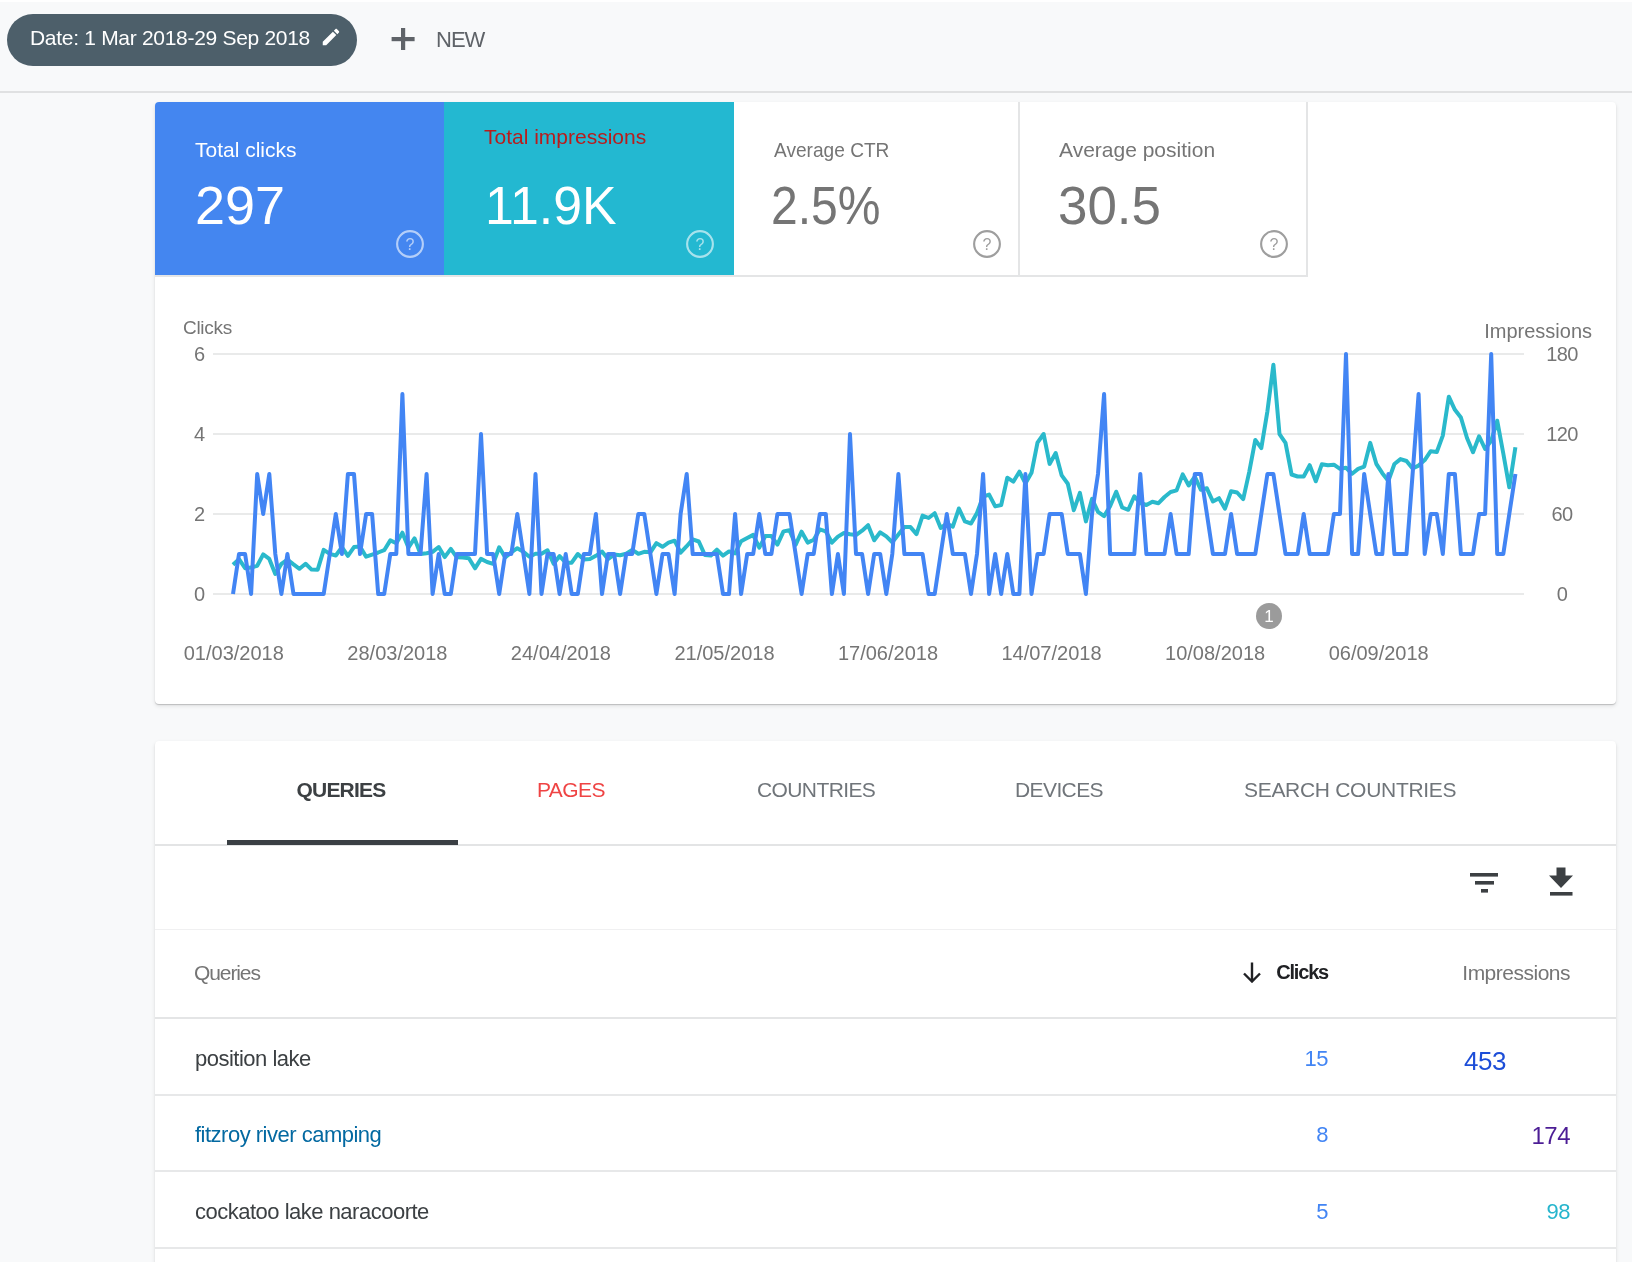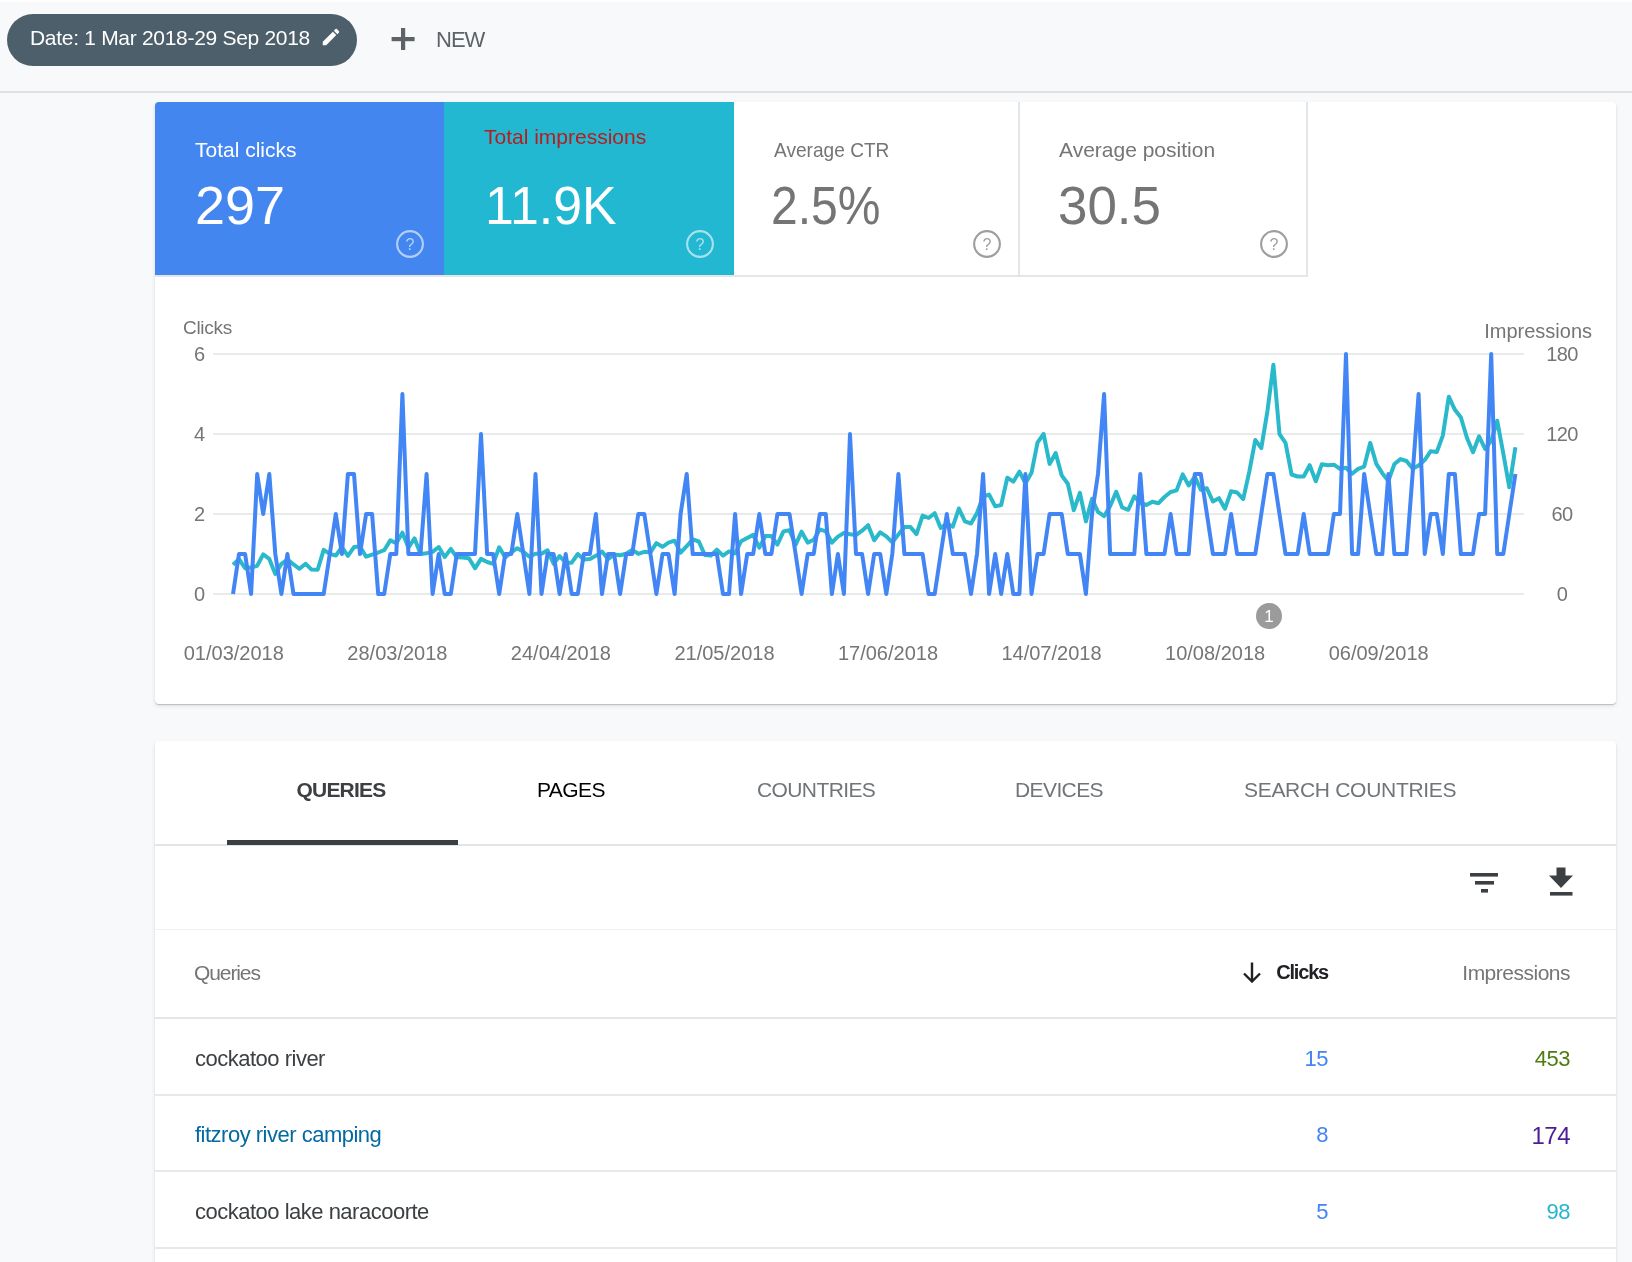--- a/index.html
+++ b/index.html
@@ -77,21 +77,21 @@
     <text x="1060.1" y="384" font-size="20" text-anchor="middle" fill="#757575">10/08/2018</text>
     <text x="1223.7" y="384" font-size="20" text-anchor="middle" fill="#757575">06/09/2018</text>
 <polyline fill="none" stroke="#2ab9cb" stroke-width="4" stroke-linejoin="round" points="78.0,288.7 84.0,283.1 90.1,292.2 96.1,291.6 102.2,289.8 108.2,278.4 114.3,282.9 120.3,297.9 126.4,287.9 132.4,283.7 138.5,288.4 144.5,292.8 150.6,287.8 156.6,293.6 162.7,293.7 168.7,273.9 174.8,277.9 180.8,279.5 186.9,271.2 192.9,279.9 199.0,271.1 205.0,270.6 211.1,280.7 217.1,278.6 223.2,276.5 229.2,274.2 235.3,264.4 241.3,267.2 247.4,256.7 253.4,271.6 259.5,262.3 265.5,278.1 271.6,277.2 277.6,275.9 283.7,271.0 289.7,281.1 295.8,272.9 301.8,281.3 307.9,281.4 313.9,282.2 320.0,292.3 326.0,282.9 332.1,286.0 338.1,287.8 344.2,271.3 350.2,281.4 356.3,276.4 362.3,272.2 368.4,275.9 374.4,280.7 380.5,277.7 386.5,277.8 392.5,274.3 398.6,287.8 404.6,280.1 410.7,286.7 416.7,286.7 422.8,278.0 428.8,283.5 434.9,283.0 440.9,279.8 447.0,275.6 453.0,283.1 459.1,278.6 465.1,279.2 471.2,277.8 477.2,273.9 483.3,277.8 489.3,275.8 495.4,276.3 501.4,267.1 507.5,270.8 513.5,266.7 519.6,264.7 525.6,276.6 531.7,270.2 537.7,263.3 543.8,265.5 549.8,278.9 555.9,279.5 561.9,273.7 568.0,279.6 574.0,275.4 580.1,277.4 586.1,265.2 592.2,262.0 598.2,258.9 604.3,271.7 610.3,260.1 616.4,260.1 622.4,268.7 628.5,255.4 634.5,254.3 640.6,268.8 646.6,255.7 652.7,266.6 658.7,263.8 664.8,253.4 670.8,255.3 676.9,266.7 682.9,260.6 688.9,257.0 695.0,258.3 701.0,259.0 707.1,254.7 713.1,249.2 719.2,264.3 725.2,256.3 731.3,260.4 737.3,266.3 743.4,258.5 749.4,251.0 755.5,251.1 761.5,258.1 767.6,239.6 773.6,242.0 779.7,237.2 785.7,252.0 791.8,247.7 797.8,250.6 803.9,232.5 809.9,245.4 816.0,247.5 822.0,236.9 828.1,220.6 834.1,218.6 840.2,230.4 846.2,229.0 852.3,201.7 858.3,205.7 864.4,195.7 870.4,207.4 876.5,196.8 882.5,166.7 888.6,158.0 894.6,187.9 900.7,177.1 906.7,199.4 912.8,207.8 918.8,234.2 924.9,216.9 930.9,245.4 937.0,222.9 943.0,235.8 949.1,240.1 955.1,230.2 961.2,215.7 967.2,231.5 973.3,233.8 979.3,220.3 985.3,227.0 991.4,229.0 997.4,225.7 1003.5,227.2 1009.5,221.0 1015.6,216.0 1021.6,214.4 1027.7,198.4 1033.7,209.5 1039.8,200.7 1045.8,213.7 1051.9,212.3 1057.9,225.5 1064.0,222.2 1070.0,232.7 1076.1,215.2 1082.1,216.5 1088.2,223.1 1094.2,196.1 1100.3,163.9 1106.3,172.2 1112.4,135.3 1118.4,88.7 1124.5,158.1 1130.5,166.9 1136.6,198.5 1142.6,200.5 1148.7,200.5 1154.7,189.2 1160.8,205.3 1166.8,188.3 1172.9,189.3 1178.9,188.7 1185.0,192.8 1191.0,191.8 1197.1,197.7 1203.1,192.9 1209.2,190.6 1215.2,166.9 1221.3,187.8 1227.3,197.2 1233.4,204.9 1239.4,188.0 1245.5,183.1 1251.5,185.0 1257.6,192.4 1263.6,189.6 1269.7,184.1 1275.7,175.2 1281.8,176.0 1287.8,159.6 1293.8,120.7 1299.9,133.8 1305.9,141.5 1312.0,162.0 1318.0,176.2 1324.1,160.3 1330.1,172.9 1336.2,164.9 1342.2,144.7 1348.3,177.5 1354.3,211.3 1360.4,171.3"></polyline>
 <polyline fill="none" stroke="#4285f4" stroke-width="4" stroke-linejoin="round" points="78.0,318.0 84.0,278.0 90.1,278.0 96.1,318.0 102.2,198.0 108.2,238.0 114.3,198.0 120.3,278.0 126.4,318.0 132.4,278.0 138.5,318.0 144.5,318.0 150.6,318.0 156.6,318.0 162.7,318.0 168.7,318.0 174.8,278.0 180.8,238.0 186.9,278.0 192.9,198.0 199.0,198.0 205.0,278.0 211.1,238.0 217.1,238.0 223.2,318.0 229.2,318.0 235.3,278.0 241.3,278.0 247.4,118.0 253.4,278.0 259.5,278.0 265.5,278.0 271.6,198.0 277.6,318.0 283.7,278.0 289.7,318.0 295.8,318.0 301.8,278.0 307.9,278.0 313.9,278.0 320.0,278.0 326.0,158.0 332.1,278.0 338.1,278.0 344.2,318.0 350.2,278.0 356.3,278.0 362.3,238.0 368.4,278.0 374.4,318.0 380.5,198.0 386.5,318.0 392.5,278.0 398.6,278.0 404.6,318.0 410.7,278.0 416.7,318.0 422.8,318.0 428.8,278.0 434.9,278.0 440.9,238.0 447.0,318.0 453.0,278.0 459.1,278.0 465.1,318.0 471.2,278.0 477.2,278.0 483.3,238.0 489.3,238.0 495.4,278.0 501.4,318.0 507.5,278.0 513.5,278.0 519.6,318.0 525.6,238.0 531.7,198.0 537.7,278.0 543.8,278.0 549.8,278.0 555.9,278.0 561.9,278.0 568.0,318.0 574.0,318.0 580.1,238.0 586.1,318.0 592.2,278.0 598.2,278.0 604.3,238.0 610.3,278.0 616.4,278.0 622.4,238.0 628.5,238.0 634.5,238.0 640.6,278.0 646.6,318.0 652.7,278.0 658.7,278.0 664.8,238.0 670.8,238.0 676.9,318.0 682.9,278.0 688.9,318.0 695.0,158.0 701.0,278.0 707.1,278.0 713.1,318.0 719.2,278.0 725.2,278.0 731.3,318.0 737.3,278.0 743.4,198.0 749.4,278.0 755.5,278.0 761.5,278.0 767.6,278.0 773.6,318.0 779.7,318.0 785.7,278.0 791.8,238.0 797.8,278.0 803.9,278.0 809.9,278.0 816.0,318.0 822.0,278.0 828.1,198.0 834.1,318.0 840.2,278.0 846.2,318.0 852.3,278.0 858.3,318.0 864.4,318.0 870.4,198.0 876.5,318.0 882.5,278.0 888.6,278.0 894.6,238.0 900.7,238.0 906.7,238.0 912.8,278.0 918.8,278.0 924.9,278.0 930.9,318.0 937.0,238.0 943.0,198.0 949.1,118.0 955.1,278.0 961.2,278.0 967.2,278.0 973.3,278.0 979.3,278.0 985.3,198.0 991.4,278.0 997.4,278.0 1003.5,278.0 1009.5,278.0 1015.6,238.0 1021.6,278.0 1027.7,278.0 1033.7,278.0 1039.8,198.0 1045.8,198.0 1051.9,238.0 1057.9,278.0 1064.0,278.0 1070.0,278.0 1076.1,238.0 1082.1,278.0 1088.2,278.0 1094.2,278.0 1100.3,278.0 1106.3,238.0 1112.4,198.0 1118.4,198.0 1124.5,238.0 1130.5,278.0 1136.6,278.0 1142.6,278.0 1148.7,238.0 1154.7,278.0 1160.8,278.0 1166.8,278.0 1172.9,278.0 1178.9,238.0 1185.0,238.0 1191.0,78.0 1197.1,278.0 1203.1,278.0 1209.2,198.0 1215.2,238.0 1221.3,278.0 1227.3,278.0 1233.4,198.0 1239.4,278.0 1245.5,278.0 1251.5,278.0 1257.6,198.0 1263.6,118.0 1269.7,278.0 1275.7,238.0 1281.8,238.0 1287.8,278.0 1293.8,198.0 1299.9,198.0 1305.9,278.0 1312.0,278.0 1318.0,278.0 1324.1,238.0 1330.1,238.0 1336.2,78.0 1342.2,278.0 1348.3,278.0 1354.3,238.0 1360.4,198.0"></polyline>
 <circle cx="1114" cy="340" r="13" fill="#9b9b9b"></circle>
 <text x="1114" y="346" font-size="17" text-anchor="middle" fill="#fff">1</text>
 </svg>
 
 <div class="card" style="left:155px;top:741px;width:1461px;height:560px"></div>
 <div class="t" style="left:296.5px;top:779px;font-size:21px;font-weight:bold;color:#3c4043;letter-spacing:-.8px">QUERIES</div>
-<div class="t" style="left:537px;top:779px;font-size:21px;color:#000000;letter-spacing:-.6px">PAGES</div>
+<div class="t" style="left:537px;top:779px;font-size:21px;color:#ef4444;letter-spacing:-.6px">PAGES</div>
 <div class="t" style="left:757px;top:779px;font-size:21px;color:#70757a;letter-spacing:-.6px">COUNTRIES</div>
 <div class="t" style="left:1015px;top:779px;font-size:21px;color:#70757a;letter-spacing:-.6px">DEVICES</div>
 <div class="t" style="left:1244px;top:779px;font-size:21px;color:#70757a;letter-spacing:-.3px">SEARCH COUNTRIES</div>
 <div class="abs" style="left:155px;top:844px;width:1461px;height:2px;background:#e3e4e5"></div>
 <div class="abs" style="left:227px;top:840px;width:231px;height:5px;background:#3a3f44"></div>
 <svg class="abs" style="left:1470px;top:873px" width="29" height="22" viewBox="0 0 29 22">
  <rect x="0" y="0" width="28" height="3.6" fill="#3c4043"></rect>
  <rect x="5" y="8" width="19" height="3.6" fill="#3c4043"></rect>
  <rect x="11" y="16" width="7" height="3.6" fill="#3c4043"></rect>
   </svg>
@@ -100,23 +100,23 @@
  <rect x="1" y="27" width="22.5" height="3.6" fill="#3c4043"></rect>
   </svg>
 <div class="abs" style="left:155px;top:929px;width:1461px;height:1px;background:#f0f0f1"></div>
 <div class="t" style="left:194px;top:962px;font-size:21px;letter-spacing:-1.1px;color:#757575">Queries</div>
 <svg class="abs" style="left:1243px;top:962px" width="18" height="21" viewBox="0 0 18 21">
     <path fill="none" stroke="#202124" stroke-width="2.4" d="M9 0.5v18 M1 11.5l8 8 8-8"></path>
   </svg>
 <div class="t r" style="left:1128px;top:962px;width:200px;font-size:20px;font-weight:bold;letter-spacing:-1.2px;color:#202124">Clicks</div>
 <div class="t r" style="left:1370px;top:962px;width:200px;font-size:21px;letter-spacing:-.5px;color:#757575">Impressions</div>
 <div class="abs" style="left:155px;top:1017px;width:1461px;height:2px;background:#e4e5e6"></div>
-<div class="t" style="left:195px;top:1048px;font-size:22px;letter-spacing:-.5px;color:#3c4043">cockatoo river</div>
+<div class="t" style="left:195px;top:1048px;font-size:22px;letter-spacing:-.5px;color:#3c4043">position lake</div>
 <div class="t r" style="left:1128px;top:1048px;width:200px;font-size:22px;letter-spacing:-.5px;color:#4285f4">15</div>
-<div class="t r" style="left:1370px;top:1048px;width:200px;font-size:22px;letter-spacing:-.5px;color:#4d7c0f">453</div>
+<div class="t r" style="left:1306px;top:1048px;width:200px;font-size:26px;letter-spacing:-.5px;color:#1d4ed8">453</div>
 <div class="t" style="left:195px;top:1124px;font-size:22px;letter-spacing:-.5px;color:#0369a1">fitzroy river camping</div>
 <div class="t r" style="left:1128px;top:1124px;width:200px;font-size:22px;letter-spacing:-.5px;color:#4285f4">8</div>
 <div class="t r" style="left:1370px;top:1124px;width:200px;font-size:24px;letter-spacing:-.5px;color:#4c1d95">174</div>
 <div class="t" style="left:195px;top:1201px;font-size:22px;letter-spacing:-.5px;color:#3c4043">cockatoo lake naracoorte</div>
 <div class="t r" style="left:1128px;top:1201px;width:200px;font-size:22px;letter-spacing:-.5px;color:#4285f4">5</div>
 <div class="t r" style="left:1370px;top:1201px;width:200px;font-size:22px;letter-spacing:-.5px;color:#26b5cd">98</div>
 <div class="abs" style="left:155px;top:1094px;width:1461px;height:2px;background:#e7e8e9"></div>
 <div class="abs" style="left:155px;top:1170px;width:1461px;height:2px;background:#e7e8e9"></div>
 <div class="abs" style="left:155px;top:1247px;width:1461px;height:2px;background:#e7e8e9"></div>
 </body></html>

